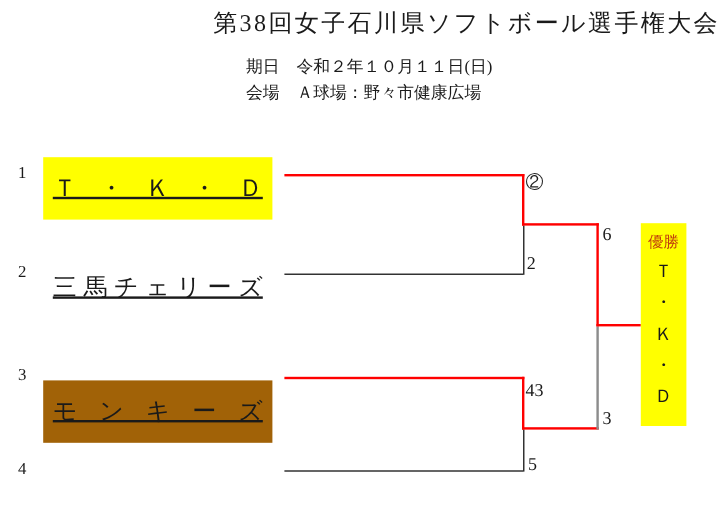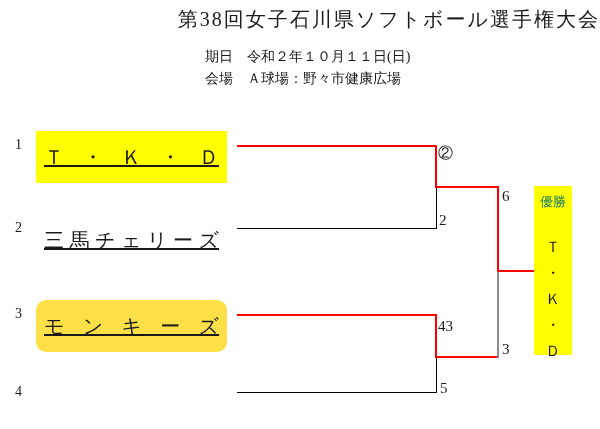--- a/index.html
+++ b/index.html
@@ -50,22 +50,22 @@
     white-space: nowrap;
   }
 
   .champ-box {
     left: 534px; top: 186px; width: 38px; height: 169px;
     display: flex; flex-direction: column; align-items: center;
     padding-top: 8px; box-sizing: border-box;
   }
   .champ-label {
     font-size: 13px; line-height: 16px;
-    color: #0f766e;
-    margin-bottom: 24px;
+    color: #c2410c;
+    margin-bottom: 4px;
     white-space: nowrap;
   }
   .champ-char {
     font-size: 15px; line-height: 26px; height: 26px;
     text-align: center;
   }
 </style>
 </head>
 <body>
 
@@ -81,21 +81,21 @@
     </div>
   </div>
 
   <div class="abs seed" style="top:131px; left:6px;">1</div>
   <div class="abs seed" style="top:214px; left:6px;">2</div>
   <div class="abs seed" style="top:300px; left:6px;">3</div>
   <div class="abs seed" style="top:378px; left:6px;">4</div>
 
   <div class="abs team-name" style="top: 131px; background-color: rgb(255, 255, 0);">Ｔ ・ Ｋ ・ Ｄ</div>
   <div class="abs team-name" style="top:214px;">三 馬 チ ェ リ ー ズ</div>
-  <div class="abs team-name" style="top: 300px; background-color: #fde047; border-radius: 10px;">モ ン キ ー ズ</div>
+  <div class="abs team-name" style="top: 317px; background-color: #a16207;">モ ン キ ー ズ</div>
 
   <div class="abs line red" style="left:237px; top:145px; width:200px; height:2px;"></div>
   <div class="abs line" style="left:237px; top:228px; width:199px; height:1px;"></div>
   <div class="abs line red" style="left:435px; top:145px; width:2px; height:43px;"></div>
   <div class="abs line" style="left:436px; top:188px; width:1px; height:41px;"></div>
   <div class="abs line red" style="left:435px; top:186px; width:64px; height:2px;"></div>
 
   <div class="abs line red" style="left:237px; top:314px; width:200px; height:2px;"></div>
   <div class="abs line" style="left:237px; top:392px; width:199px; height:1px;"></div>
   <div class="abs line red" style="left:435px; top:314px; width:2px; height:44px;"></div>

